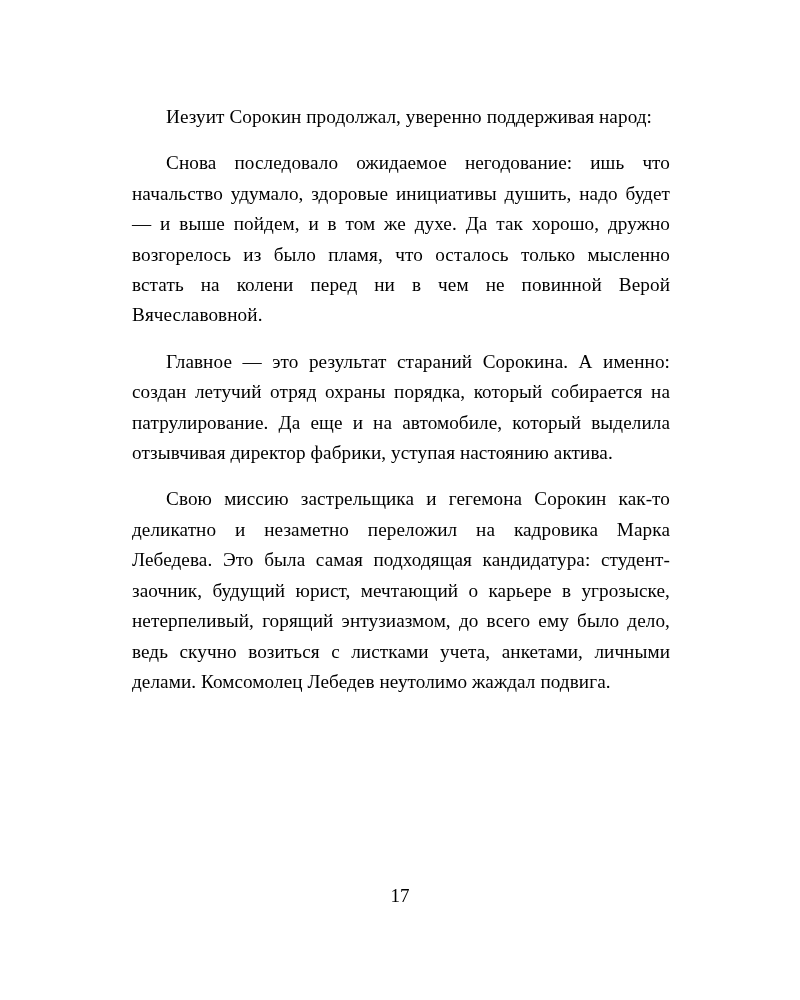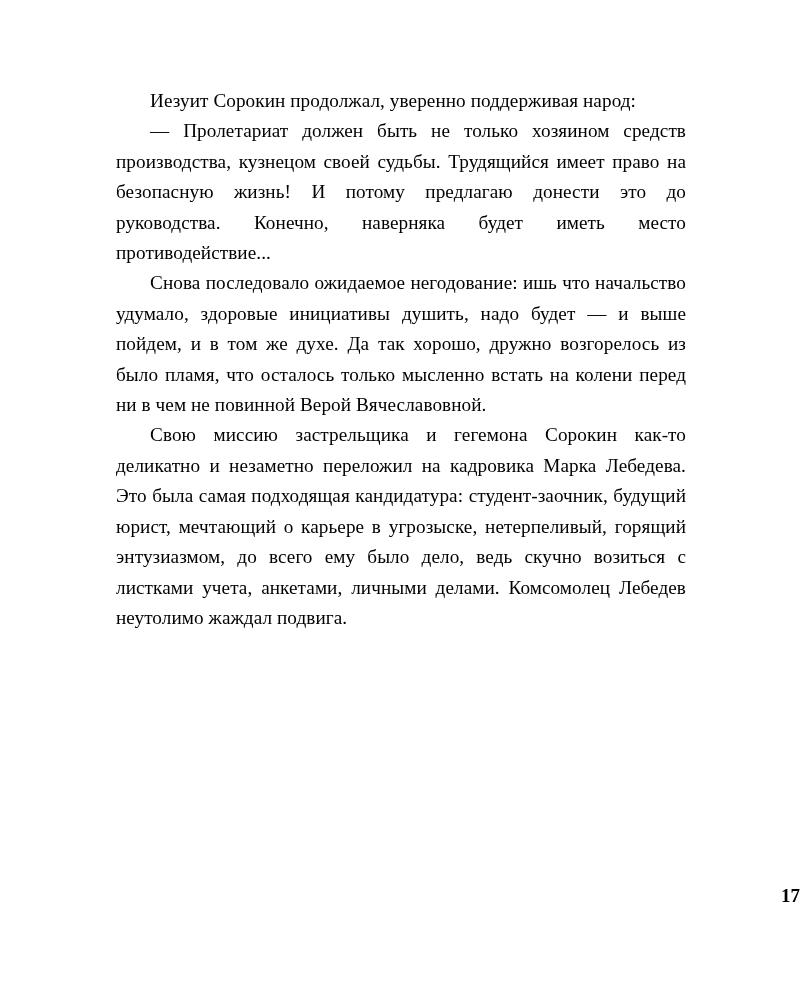--- a/index.html
+++ b/index.html
@@ -24,42 +24,42 @@
   .text-block {
     width: 570px;
     font-size: 19.2px;
     line-height: 30.4px;
     text-align: justify;
     text-justify: inter-word;
     hyphens: manual;
     letter-spacing: 0.08px;
   }
   .para {
-    margin: 0;
+    margin: 16px;
     text-indent: 34px;
     text-align: justify;
   }
   .para:last-of-type {
     text-align: justify;
   }
   .page-number {
     position: absolute;
     left: 0;
     right: 0;
     top: 885px;
-    text-align: right;
+    text-align: center;
     font-size: 19px;
-    font-weight: bold;
+    font-weight: normal;
     font-family: "Liberation Serif", "DejaVu Serif", serif;
   }
 </style>
 </head>
 <body>
 
 <div class="page">
   <div class="text-block">
     <p class="para">Иезуит Сорокин продолжал, уверенно поддержи­вая народ:</p>
-    <p class="para">— Пролетариат должен быть не только хозяином средств производства, кузнецом своей судьбы. Трудя­щийся имеет право на безопасную жизнь! И потому предлагаю донести это до руководства. Конечно, на­верняка будет иметь место противодействие...</p>
     <p class="para">Снова последовало ожидаемое негодование: ишь что начальство удумало, здоровые инициативы ду­шить, надо будет — и выше пойдем, и в том же духе. Да так хорошо, дружно возгорелось из было пламя, что осталось только мысленно встать на колени пе­ред ни в чем не повинной Верой Вячеславовной.</p>
+    <p class="para">Главное — это результат стараний Сорокина. А именно: создан летучий отряд охраны порядка, который собирается на патрулирование. Да еще и на автомобиле, который выделила отзывчивая директор фабрики, уступая настоянию актива.</p>
     <p class="para">Свою миссию застрельщика и гегемона Сорокин как-то деликатно и незаметно переложил на кадро­вика Марка Лебедева. Это была самая подходящая кандидатура: студент-заочник, будущий юрист, меч­тающий о карьере в угрозыске, нетерпеливый, го­рящий энтузиазмом, до всего ему было дело, ведь скучно возиться с листками учета, анкетами, лич­ными делами. Комсомолец Лебедев неутолимо жаж­дал подвига.</p>
   </div>
   <div class="page-number">17</div>
 </div>
 
 </body></html>

